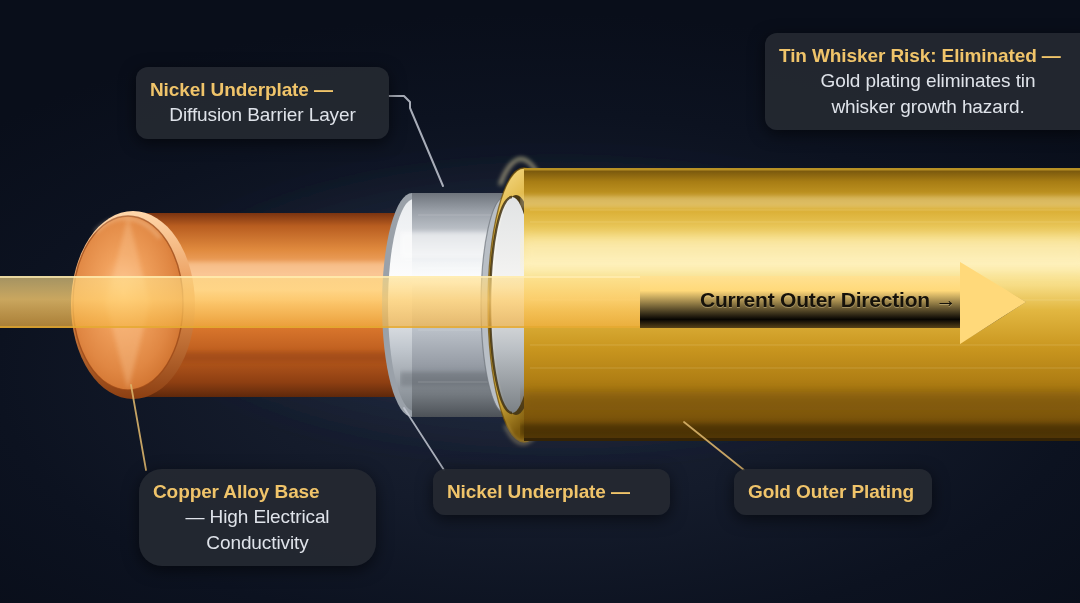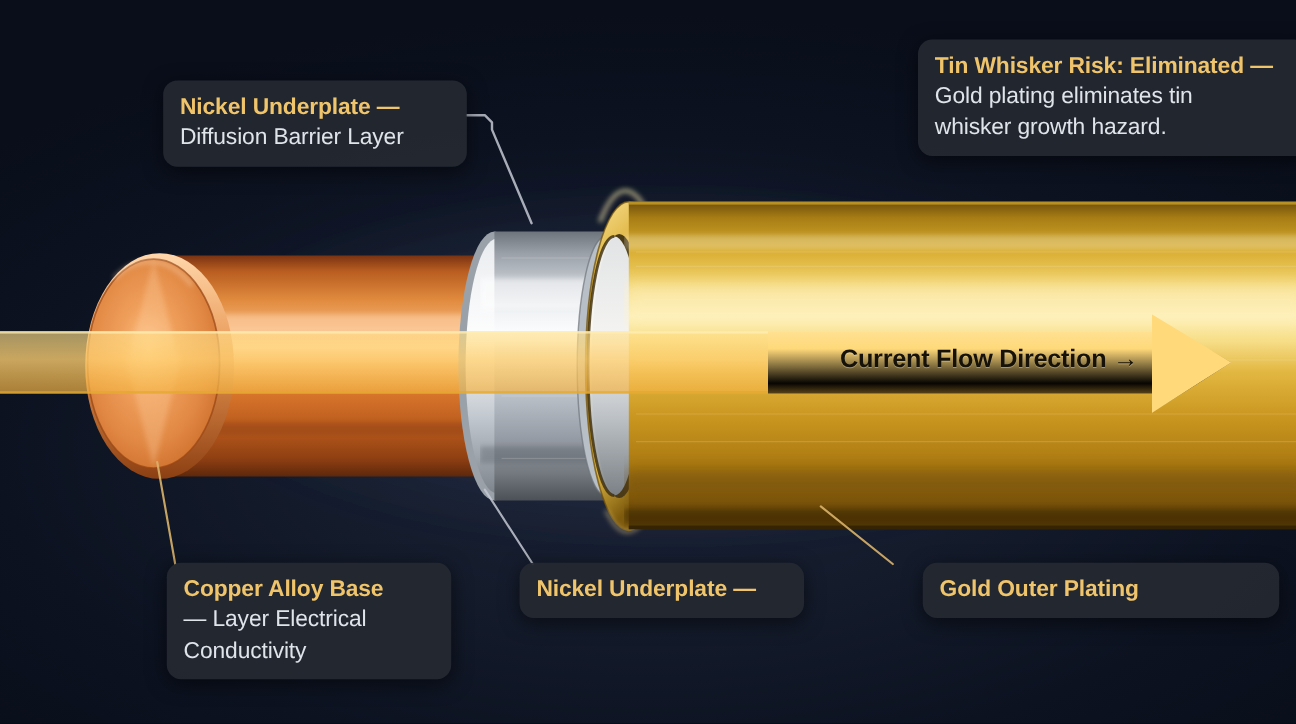--- a/index.html
+++ b/index.html
@@ -46,27 +46,28 @@
     letter-spacing: -0.1px;
     white-space: pre;
   }
   .c-body {
     display: block;
     color: #dfe3ea;
     font-size: 19px;
     line-height: 1.33;
     letter-spacing: -0.1px;
     white-space: pre-line;
+    text-align: center;
   }
 
   #callout-nickel-top   { left: 136px; top: 67px;  width: 253px; }
   #callout-whisker      { left: 717px; top: 33px;  width: 326px; margin-left: 48px; }
-  #callout-copper       { left: 139px; top: 469px; width: 237px; }
+  #callout-copper       { left: 139px; top: 469px; width: 237px; border-radius: 23px; }
   #callout-nickel-bot   { left: 433px; top: 469px; width: 237px; }
-  #callout-gold         { left: 769px; top: 469px; width: 297px; }
+  #callout-gold         { left: 734px; top: 469px; width: 198px; }
 
   
   #flow-label {
     position: absolute;
     left: 700px;
     top: 288px;
     color: #16120a;
     font-size: 21px;
     font-weight: bold;
     letter-spacing: -0.2px;
@@ -307,27 +308,27 @@
   </div>
 
   <div class="callout" id="callout-whisker">
     <span class="c-title">Tin Whisker Risk: Eliminated —</span>
     <span class="c-body">Gold plating eliminates tin
 whisker growth hazard.</span>
   </div>
 
   <div class="callout" id="callout-copper">
     <span class="c-title">Copper Alloy Base</span>
-    <span class="c-body">— Layer Electrical
+    <span class="c-body">— High Electrical
 Conductivity</span>
   </div>
 
   <div class="callout" id="callout-nickel-bot">
     <span class="c-title">Nickel Underplate —</span>
   </div>
 
   <div class="callout" id="callout-gold">
     <span class="c-title">Gold Outer Plating</span>
   </div>
 
-  <div id="flow-label">Current Flow Direction  →</div>
+  <div id="flow-label">Current Outer Direction  →</div>
 
 </div>
 
 </body></html>

